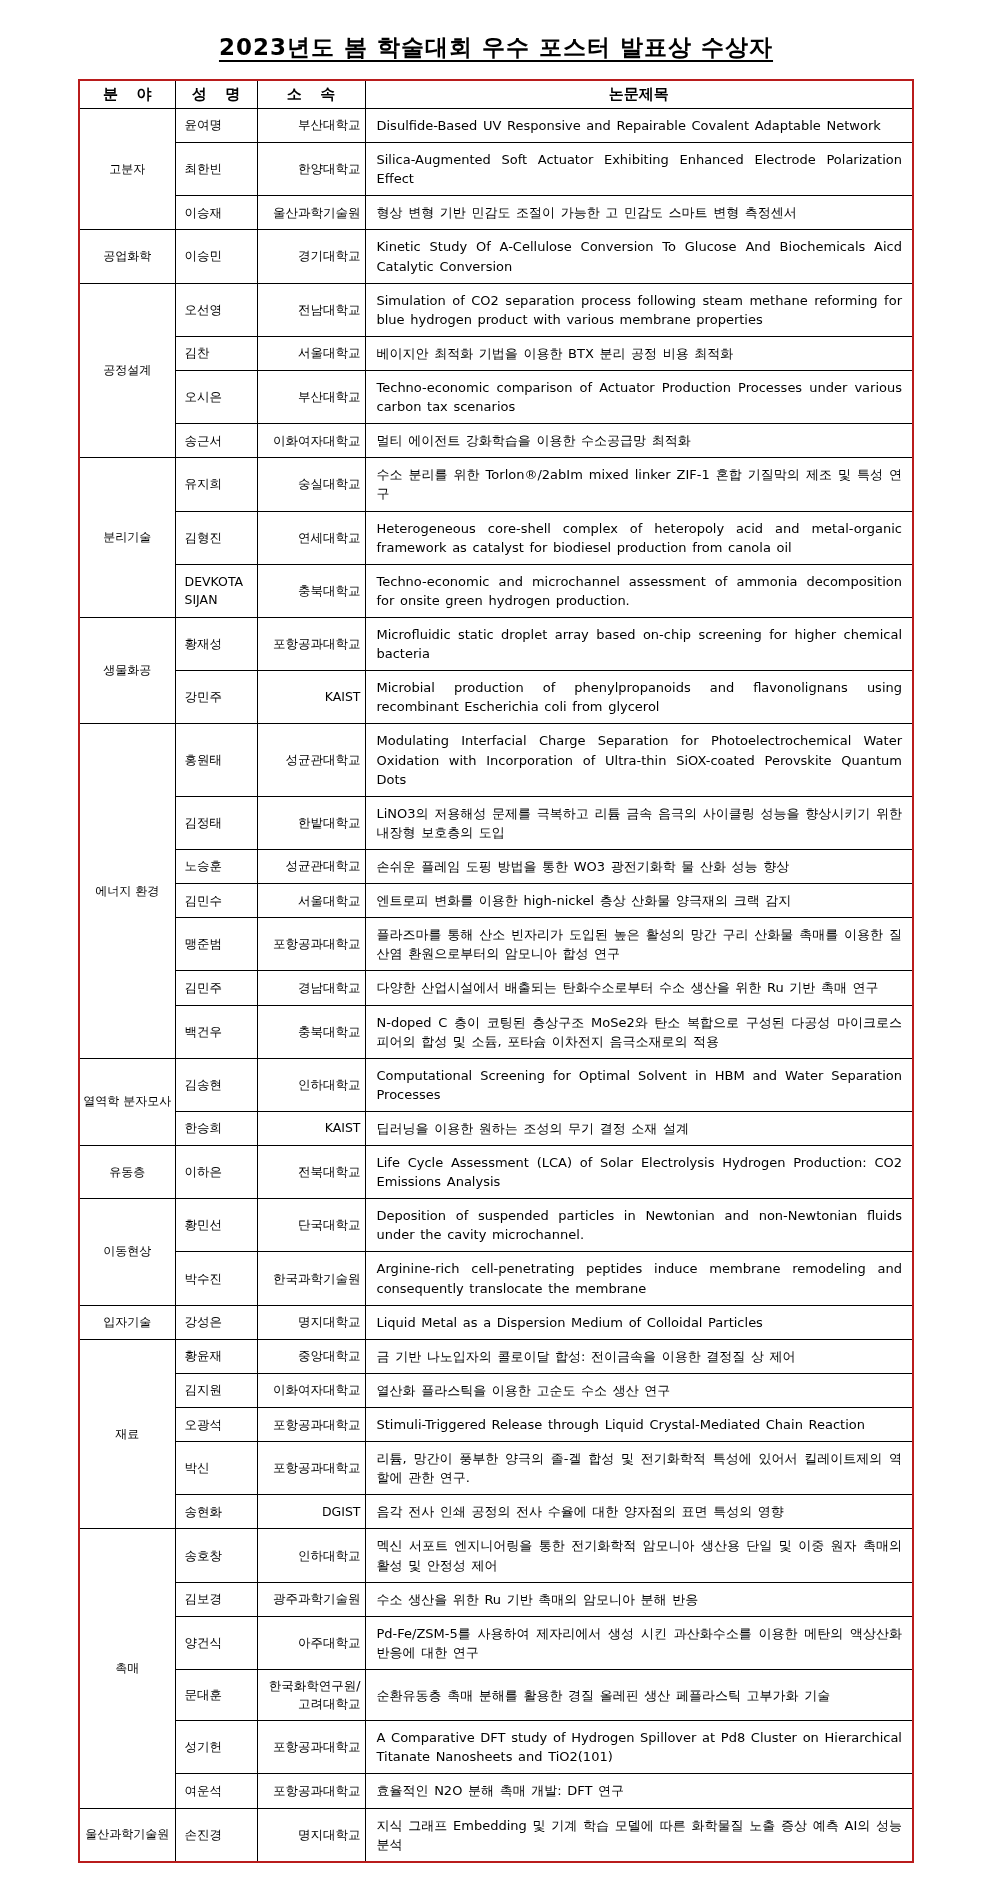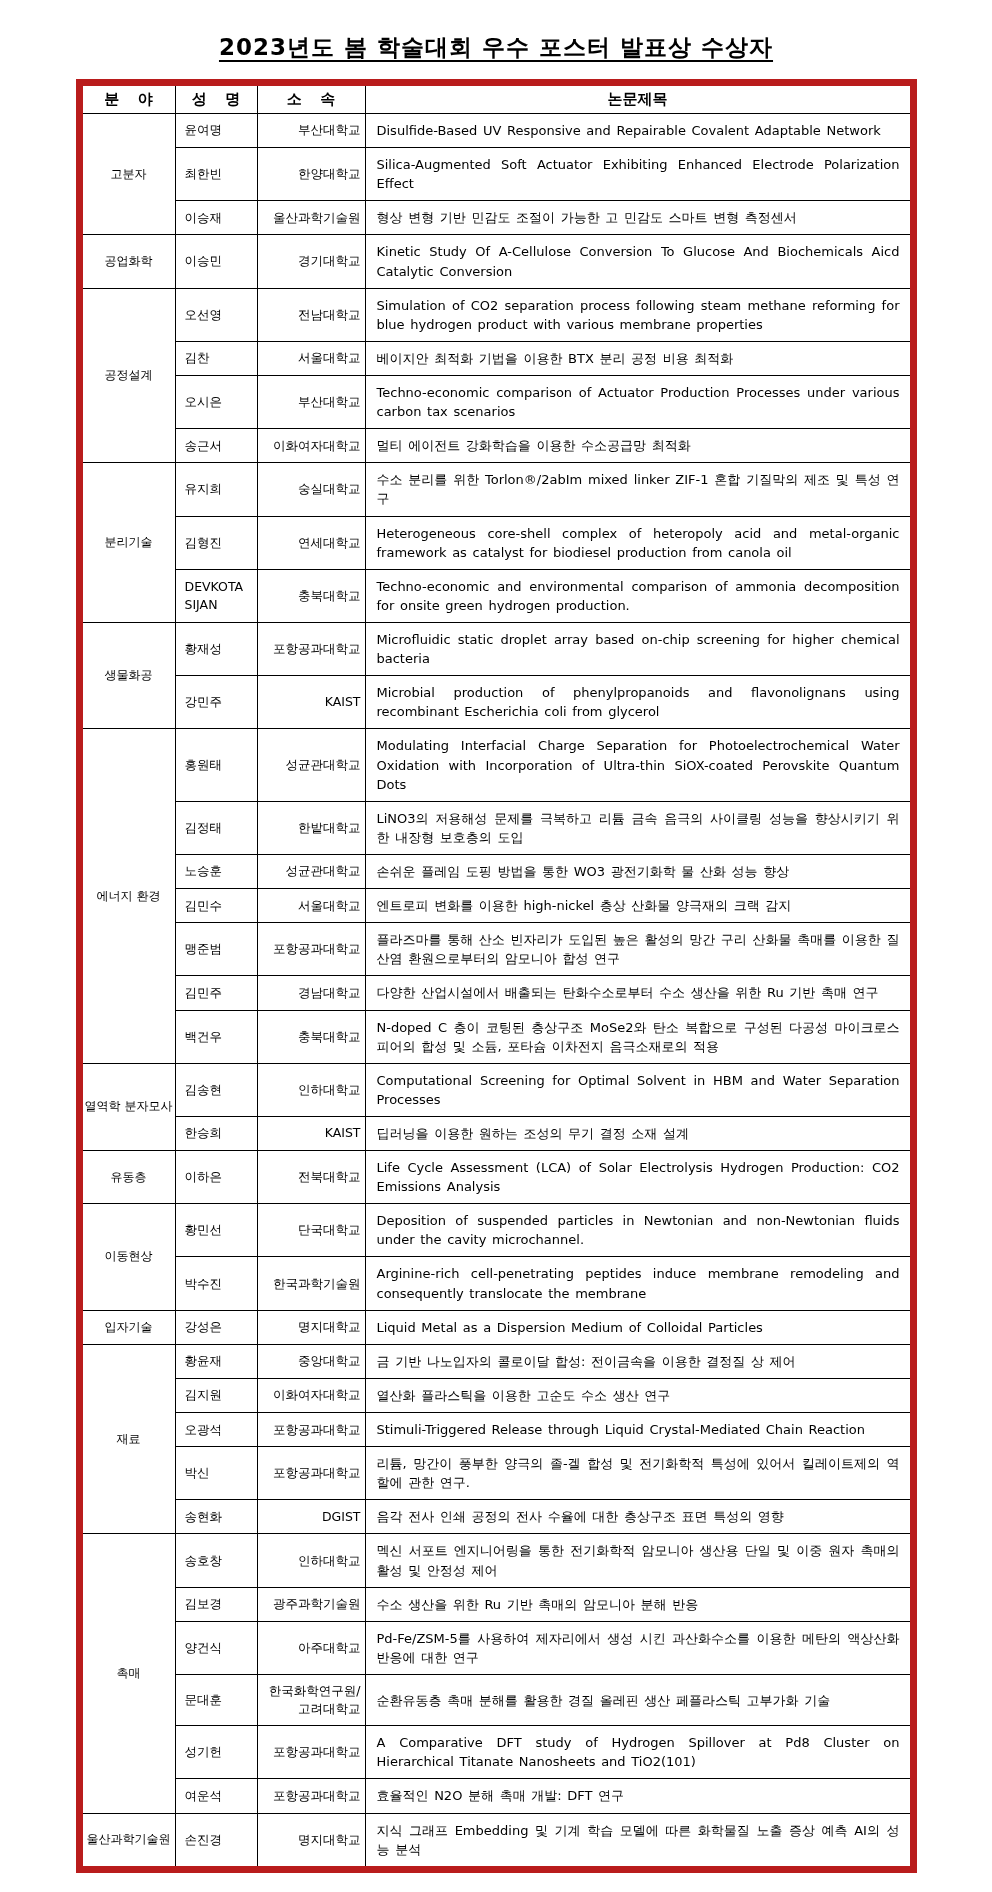--- a/index.html
+++ b/index.html
@@ -24,21 +24,21 @@
     text-decoration: underline;
     text-underline-offset: 5px;
     letter-spacing: 1px;
     margin: 8px 0 16px 0;
   }
   table.award-table {
     border-collapse: collapse;
     margin: 0 auto;
     width: 834px;
     table-layout: fixed;
-    border: 7px solid #b91c1c;
+    border: 2px solid #b91c1c;
   }
   .award-table th, .award-table td {
     border: 1.5px solid #000;
     vertical-align: middle;
     box-sizing: border-box;
   }
   .award-table th {
     font-size: 15px;
     font-weight: bold;
     text-align: center;
@@ -150,21 +150,21 @@
           <td class="cell-title">수소 분리를 위한 Torlon®/2abIm mixed linker ZIF-1 혼합 기질막의 제조 및 특성 연구</td>
         </tr>
         <tr>
           <td class="cell-name">김형진</td>
           <td class="cell-affil">연세대학교</td>
           <td class="cell-title">Heterogeneous core-shell complex of heteropoly acid and metal-organic framework as catalyst for biodiesel production from canola oil</td>
         </tr>
         <tr>
           <td class="cell-name">DEVKOTA SIJAN</td>
           <td class="cell-affil">충북대학교</td>
-          <td class="cell-title">Techno-economic and environmental comparison of ammonia decomposition for onsite green hydrogen production.</td>
+          <td class="cell-title">Techno-economic and microchannel assessment of ammonia decomposition for onsite green hydrogen production.</td>
         </tr>
         <tr>
           <td class="cell-field" rowspan="2">생물화공</td>
           <td class="cell-name">황재성</td>
           <td class="cell-affil">포항공과대학교</td>
           <td class="cell-title">Microfluidic static droplet array based on-chip screening for higher chemical bacteria</td>
         </tr>
         <tr>
           <td class="cell-name">강민주</td>
           <td class="cell-affil">KAIST</td>
@@ -257,21 +257,21 @@
           <td class="cell-title">Stimuli-Triggered Release through Liquid Crystal-Mediated Chain Reaction</td>
         </tr>
         <tr>
           <td class="cell-name">박신</td>
           <td class="cell-affil">포항공과대학교</td>
           <td class="cell-title">리튬, 망간이 풍부한 양극의 졸-겔 합성 및 전기화학적 특성에 있어서 킬레이트제의 역할에 관한 연구.</td>
         </tr>
         <tr>
           <td class="cell-name">송현화</td>
           <td class="cell-affil">DGIST</td>
-          <td class="cell-title">음각 전사 인쇄 공정의 전사 수율에 대한 층상구조 표면 특성의 영향</td>
+          <td class="cell-title">음각 전사 인쇄 공정의 전사 수율에 대한 양자점의 표면 특성의 영향</td>
         </tr>
         <tr>
           <td class="cell-field" rowspan="6">촉매</td>
           <td class="cell-name">송호창</td>
           <td class="cell-affil">인하대학교</td>
           <td class="cell-title">멕신 서포트 엔지니어링을 통한 전기화학적 암모니아 생산용 단일 및 이중 원자 촉매의 활성 및 안정성 제어</td>
         </tr>
         <tr>
           <td class="cell-name">김보경</td>
           <td class="cell-affil">광주과학기술원</td>

